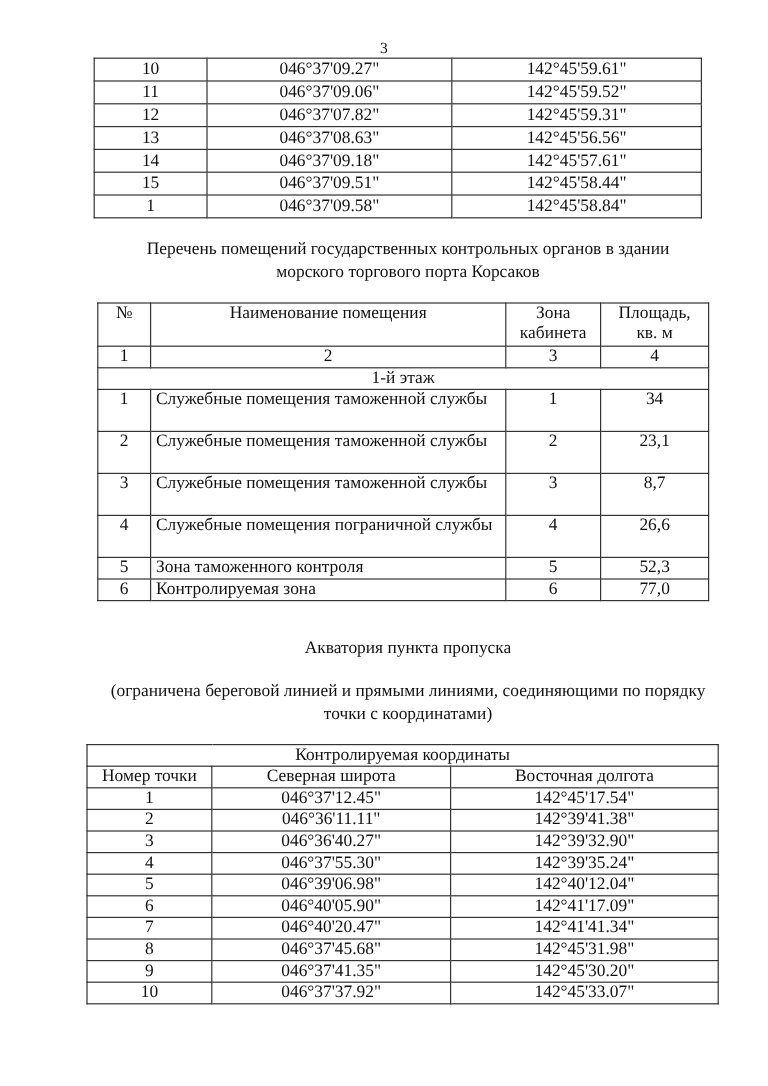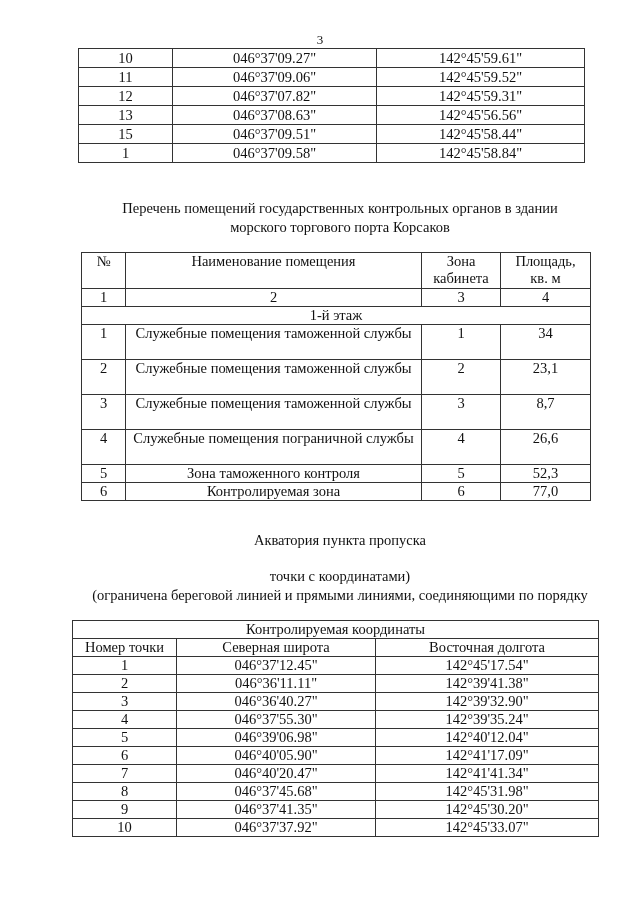--- a/index.html
+++ b/index.html
@@ -5,21 +5,21 @@
   html, body { margin: 0; padding: 0; background: #ffffff; }
   body {
     width: 640px; height: 905px; position: relative; overflow: hidden;
     font-family: "Liberation Serif", "DejaVu Serif", serif;
     color: #111; font-size: 14.5px;
   }
   .abs { position: absolute; }
   table { border-collapse: collapse; position: absolute; table-layout: fixed; padding-left: 48px; }
   td, th { border: 1px solid #333; padding: 0 4px; font-weight: normal; line-height: 17px; }
   .c { text-align: center; }
-  .l { text-align: center; }
+  .l { text-align: left; }
   .page-num { top: 32px; left: 0; width: 640px; text-align: center; font-size: 13px; }
   .heading { left: 60px; width: 560px; text-align: center; line-height: 19px; }
   #t1 { left: 78px; top: 48px; width: 506px; }
   #t1 td { height: 18px; }
   #t2 { left: 81px; top: 252px; width: 509px; }
   #t2 td { vertical-align: top; }
   #t3 { left: 72px; top: 620px; width: 526px; }
   #t3 td { height: 17px; line-height: 17px; }
 </style>
 </head>
@@ -46,20 +46,25 @@
       </tr>
     <tr>
         <td class="c">12</td>
         <td class="c">046°37'07.82"</td>
         <td class="c">142°45'59.31"</td>
       </tr>
     <tr>
         <td class="c">13</td>
         <td class="c">046°37'08.63"</td>
         <td class="c">142°45'56.56"</td>
+      </tr>
+    <tr>
+        <td class="c">14</td>
+        <td class="c">046°37'09.18"</td>
+        <td class="c">142°45'57.61"</td>
       </tr>
     <tr>
         <td class="c">15</td>
         <td class="c">046°37'09.51"</td>
         <td class="c">142°45'58.44"</td>
       </tr>
     <tr>
         <td class="c">1</td>
         <td class="c">046°37'09.58"</td>
         <td class="c">142°45'58.84"</td>
@@ -131,22 +136,22 @@
         <td class="c">6</td>
         <td class="l">Контролируемая зона</td>
         <td class="c">6</td>
         <td class="c">77,0</td>
       </tr>
   </tbody>
 </table>
 
 <div class="abs heading" style="top:531px;">Акватория пункта пропуска</div>
 <div class="abs heading" style="top:567px; left:50px; width:580px;">
+  <div>(ограничена береговой линией и прямыми линиями, соединяющими по порядку</div>
   <div>точки с координатами)</div>
-  <div>(ограничена береговой линией и прямыми линиями, соединяющими по порядку</div>
 </div>
 
 <table id="t3">
   <colgroup>
       <col style="width:104px">
       <col style="width:199px">
       <col style="width:223px">
     </colgroup>
   <thead>
     <tr>

